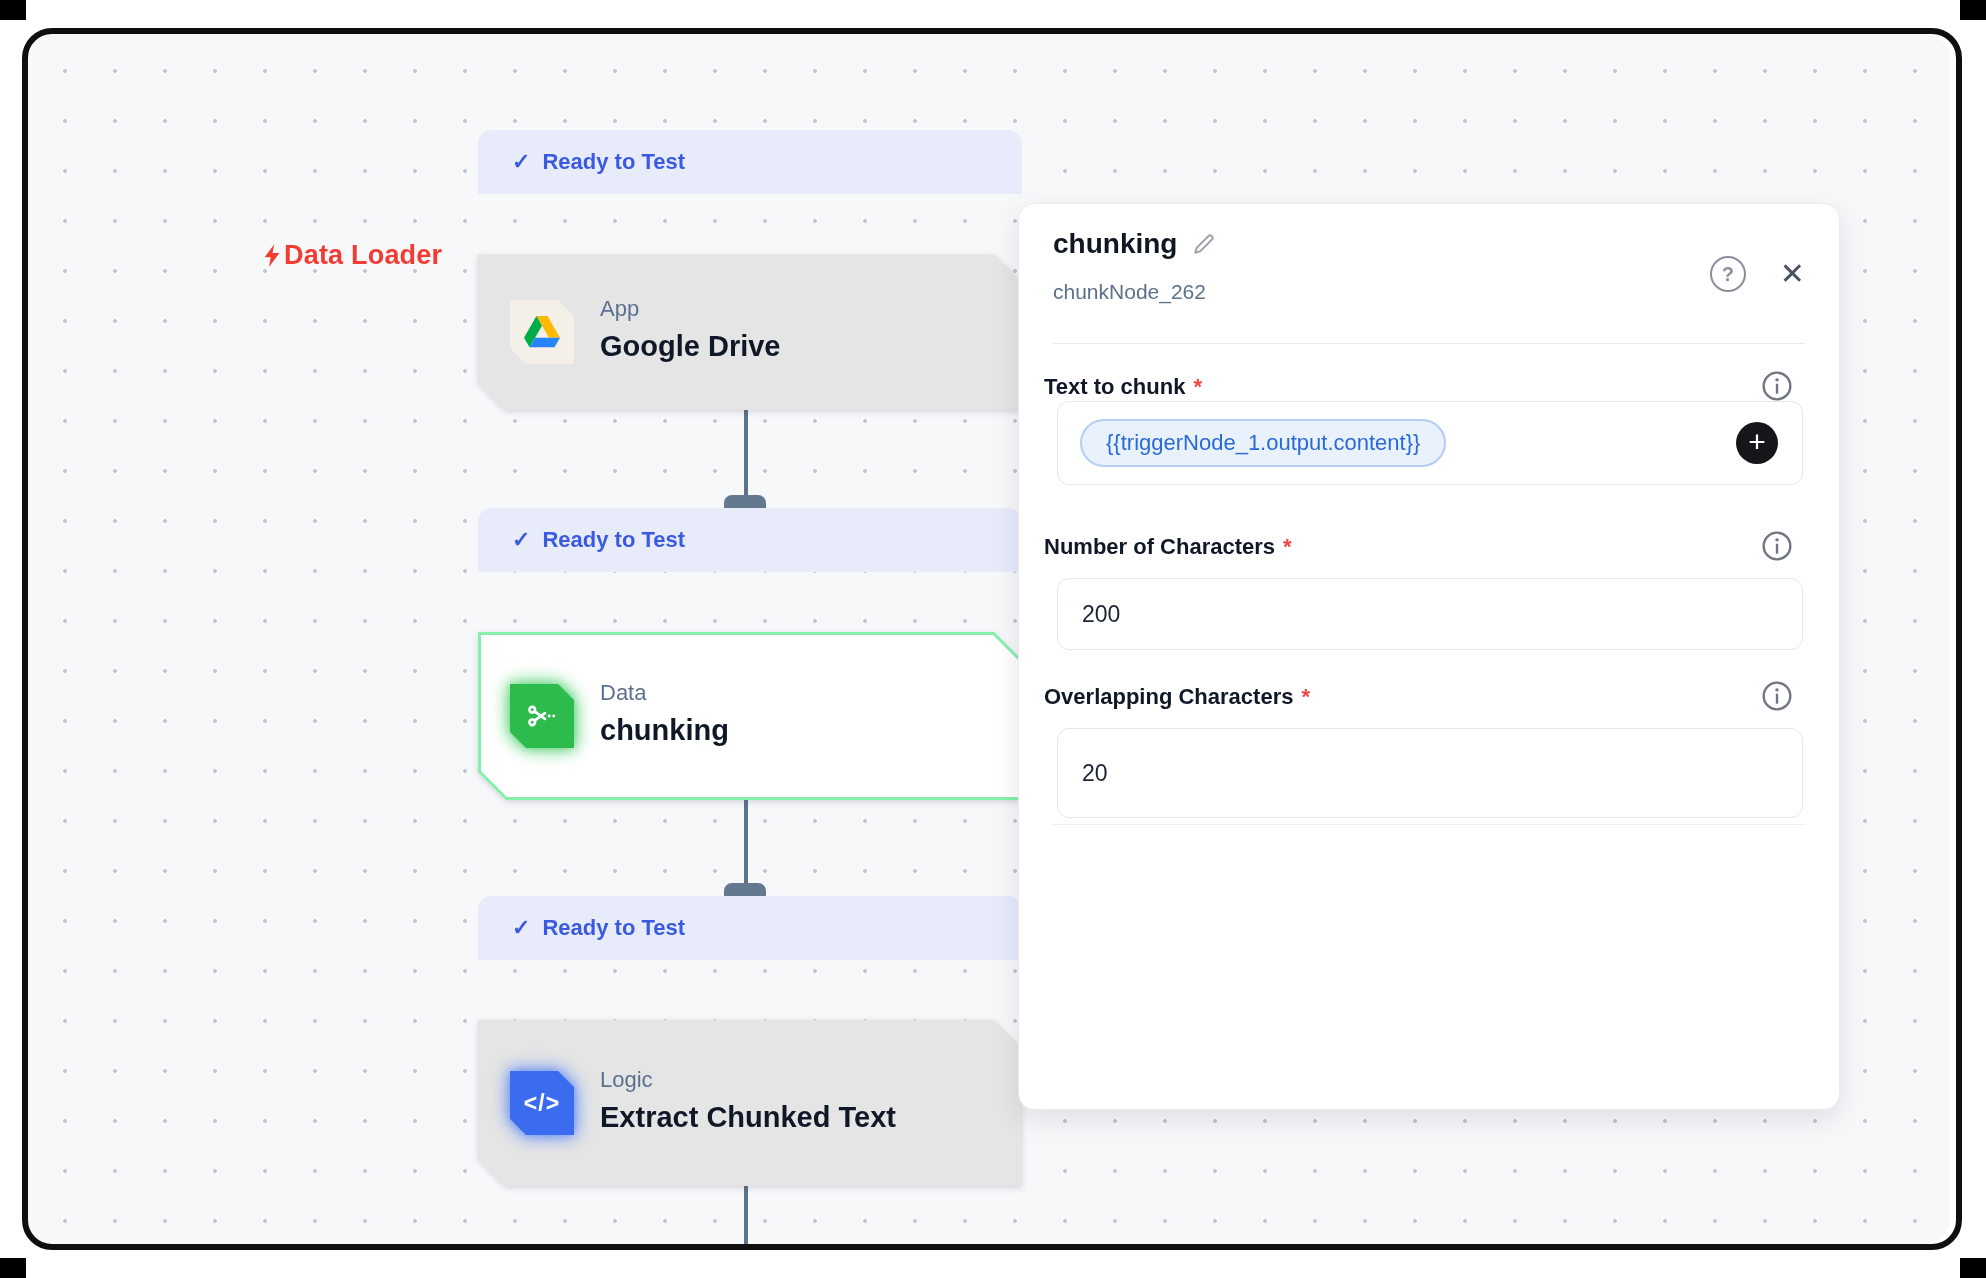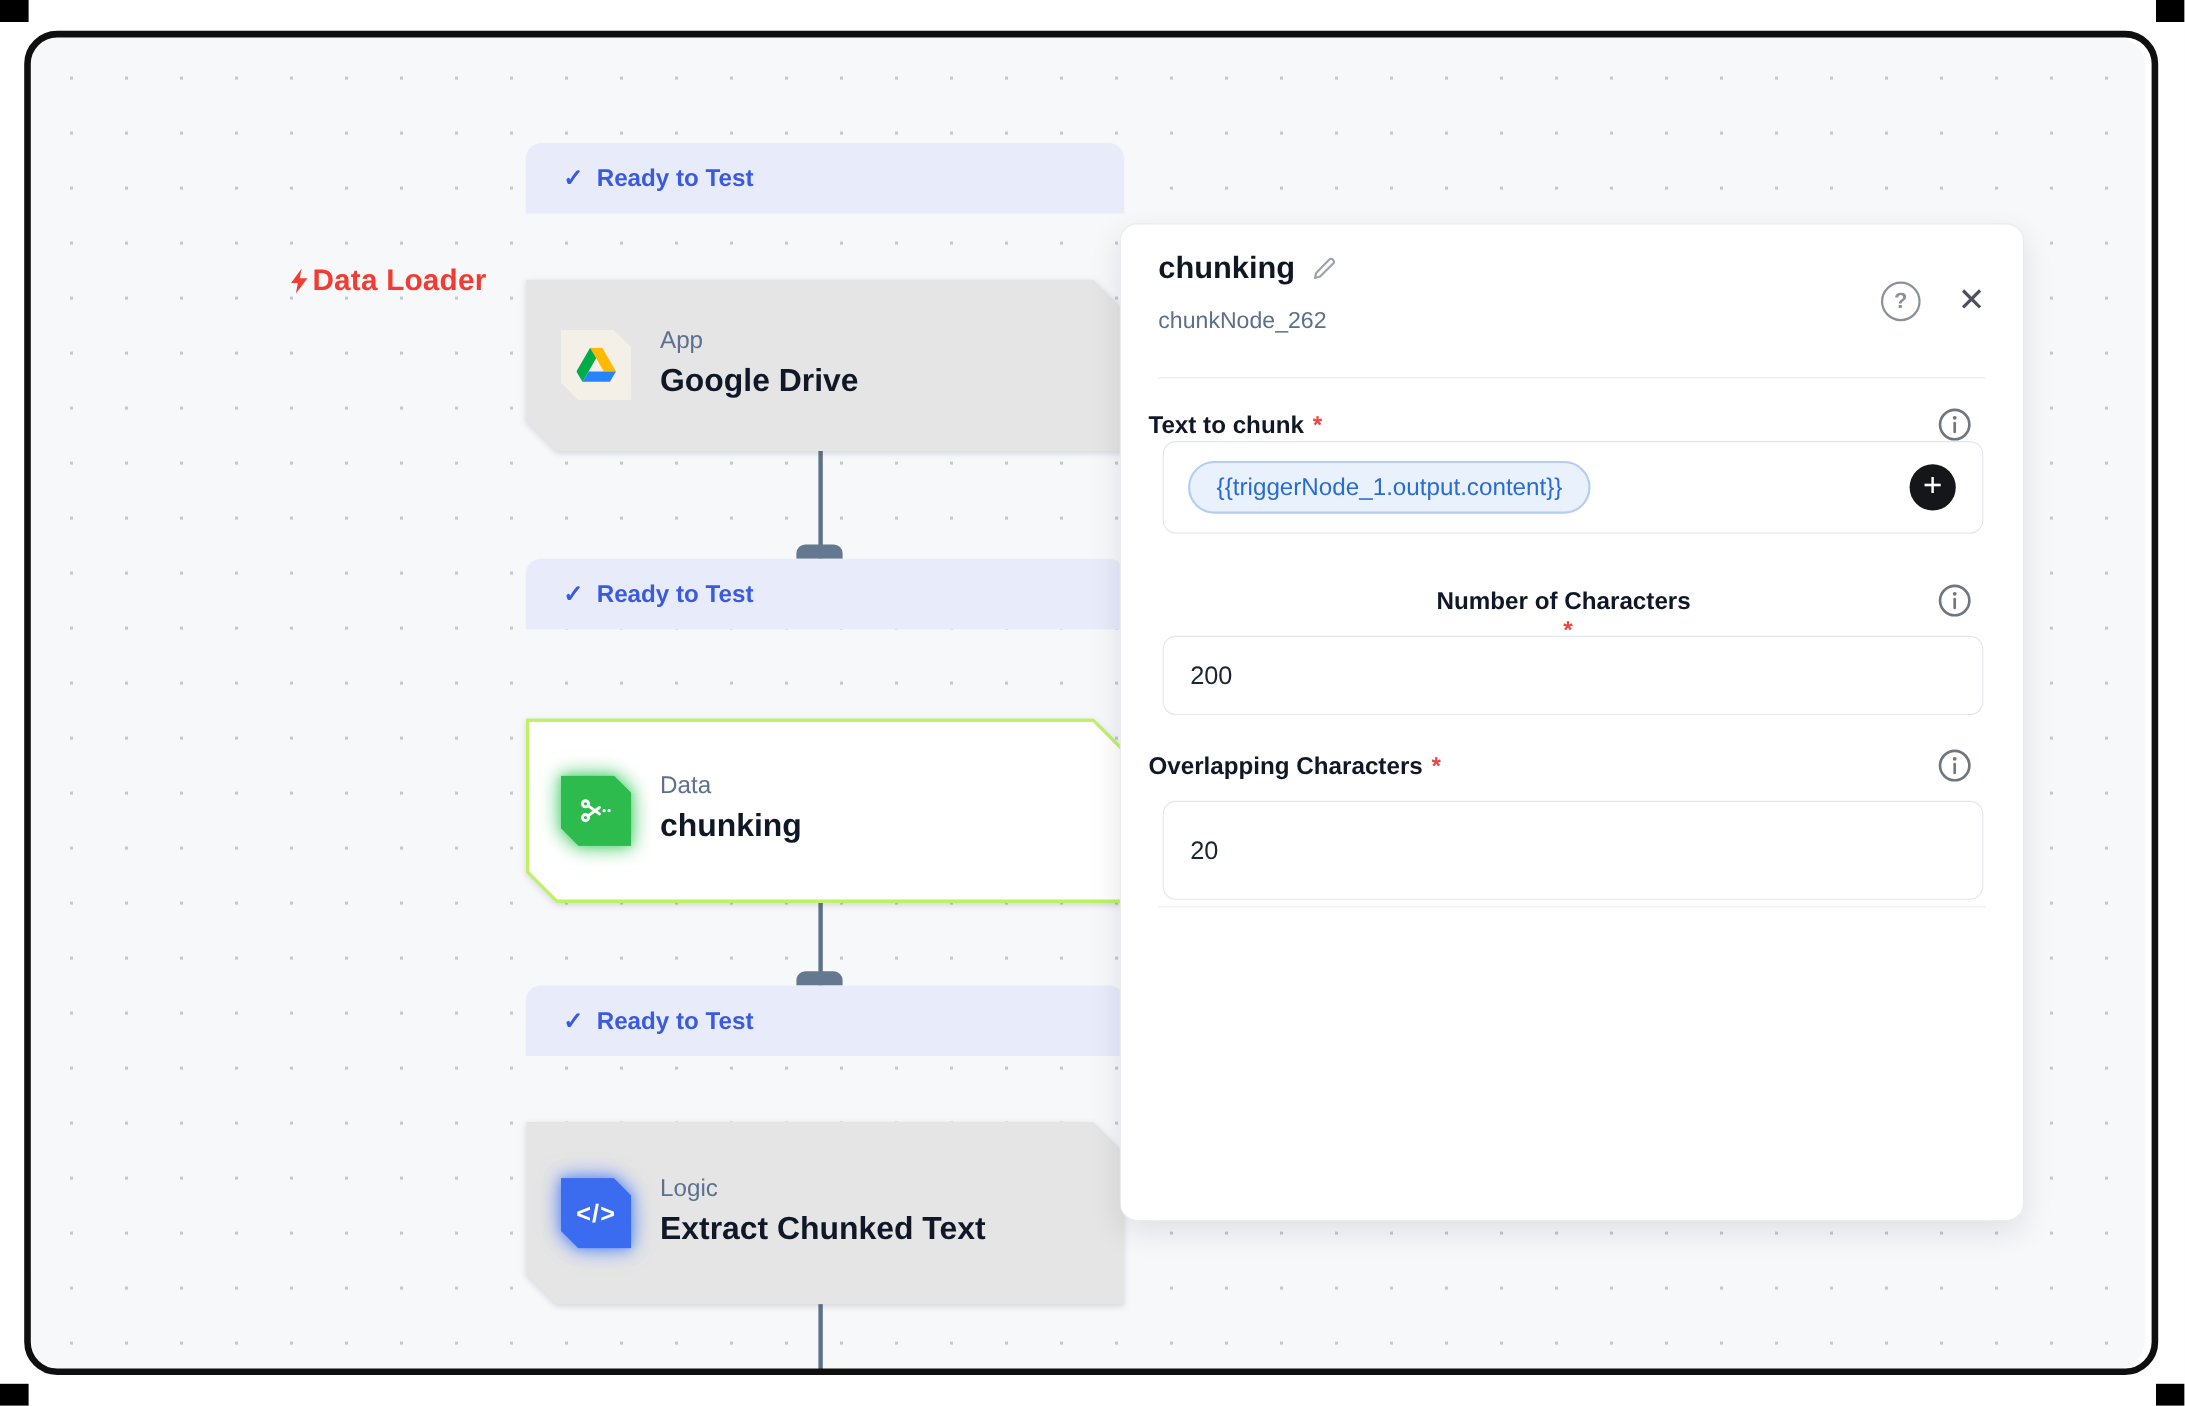--- a/index.html
+++ b/index.html
@@ -27,21 +27,21 @@
   
   .node { position:absolute; left:478px; width:544px; z-index:4; }
   .node-badge { position:absolute; left:0; top:0; width:100%; height:64px;
     background:#e7ebfa; border-radius:14px 14px 0 0; display:flex; align-items:center;
     padding-left:34px; color:#3a5ae0; font-size:22px; font-weight:700; }
   .node-badge .check { font-size:22px; margin-right:12px; font-weight:700; }
   .node-card { position:absolute; left:0; top:62px; width:100%; background:#e5e5e5;
     clip-path:polygon(0 0, calc(100% - 28px) 0, 100% 28px, 100% 100%, 28px 100%, 0 calc(100% - 28px)); }
   .node-card-wrap { position:absolute; left:0; top:0; width:100%;
     filter:drop-shadow(0 2px 3px rgba(25,39,62,0.16)); }
-  .node-card.selected { background:#bef264;margin-top:21px; }
+  .node-card.selected { background:#86efac; }
   .node-card .card-inner { position:absolute; left:0; top:0; right:0; bottom:0; background:transparent; }
   .node-card.selected .card-inner { left:3px; top:3px; right:3px; bottom:3px; background:#ffffff;
     clip-path:polygon(0 0, calc(100% - 26px) 0, 100% 26px, 100% 100%, 26px 100%, 0 calc(100% - 26px)); }
   .tile-wrap { position:absolute; left:32px; width:64px; height:64px; }
   .tile { width:64px; height:64px; display:flex; align-items:center; justify-content:center;
     clip-path:polygon(0 0, calc(100% - 16px) 0, 100% 16px, 100% 100%, 16px 100%, 0 calc(100% - 16px)); }
   .glow-green { filter:drop-shadow(0 0 9px rgba(57,201,92,0.75)) drop-shadow(0 0 4px rgba(57,201,92,0.55)); }
   .glow-blue  { filter:drop-shadow(0 0 9px rgba(76,125,245,0.75)) drop-shadow(0 0 4px rgba(76,125,245,0.55)); }
   .tile.drive { background:#f4f0e7; }
   .tile.green { background:#2dbb4e; }
@@ -217,21 +217,21 @@
         </svg>
       </span>
     </div>
     <div class="input-box" style="top:197px; height:84px;">
       <span class="token-pill">{{triggerNode_1.output.content}}</span>
       <span class="plus-btn">
         <span>+</span>
       </span>
     </div>
 
-    <div class="field-label-row" style="top:330px;flex-direction:column;">
+    <div class="field-label-row" style="top:330px;">
       <span class="field-label">Number of Characters</span>
       <span class="req-star">*</span>
       <span class="info-btn">
         <svg viewBox="0 0 24 24" fill="none" stroke="#6f7680" stroke-width="1.8" stroke-linecap="round">
           <circle cx="12" cy="12" r="10"></circle>
             <line x1="12" y1="11" x2="12" y2="17"></line>
             <circle cx="12" cy="7.4" r="1.3" fill="#6f7680" stroke="none"></circle>
         </svg>
       </span>
     </div>

